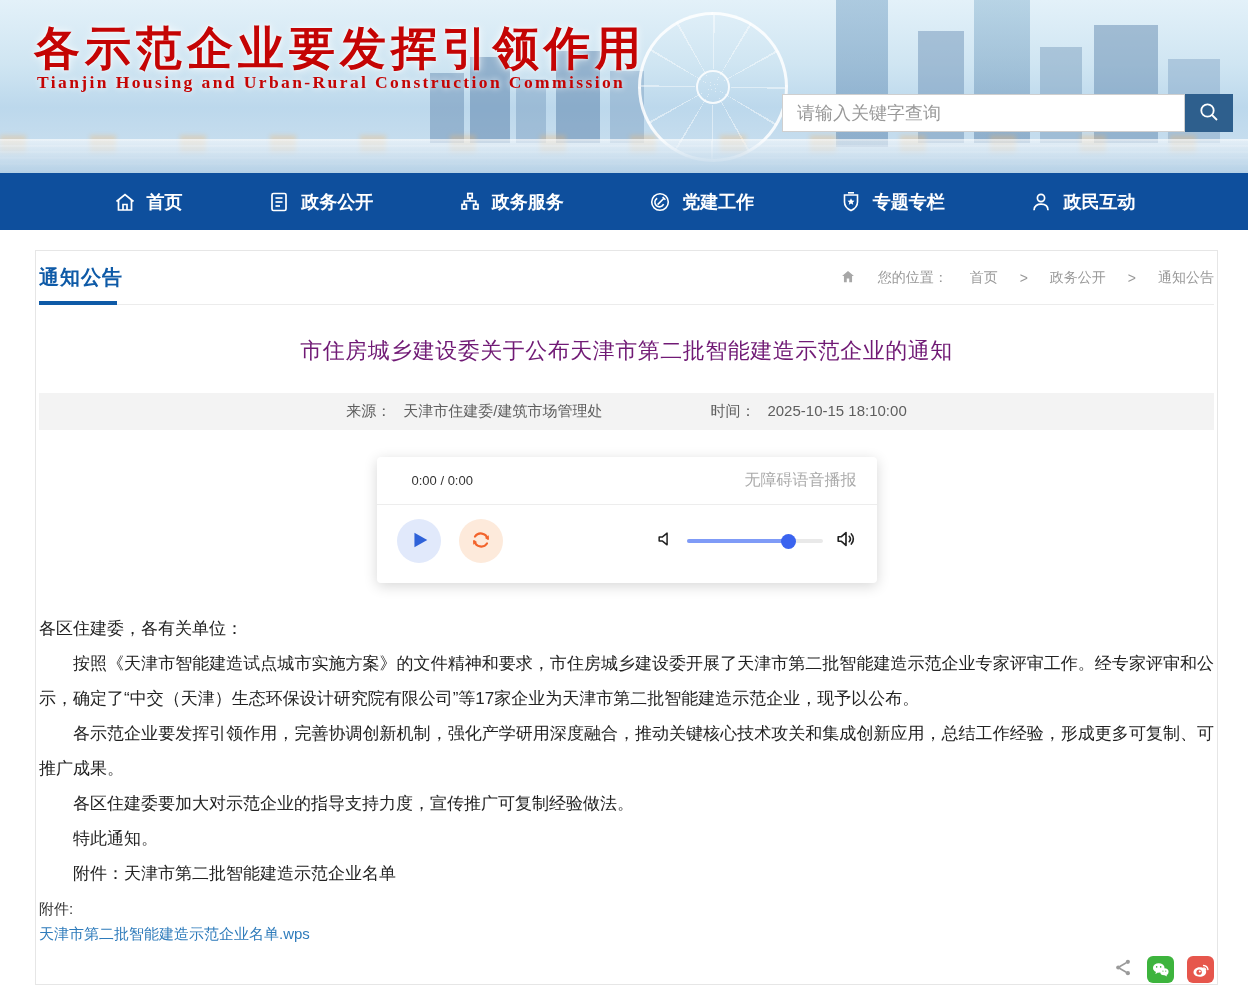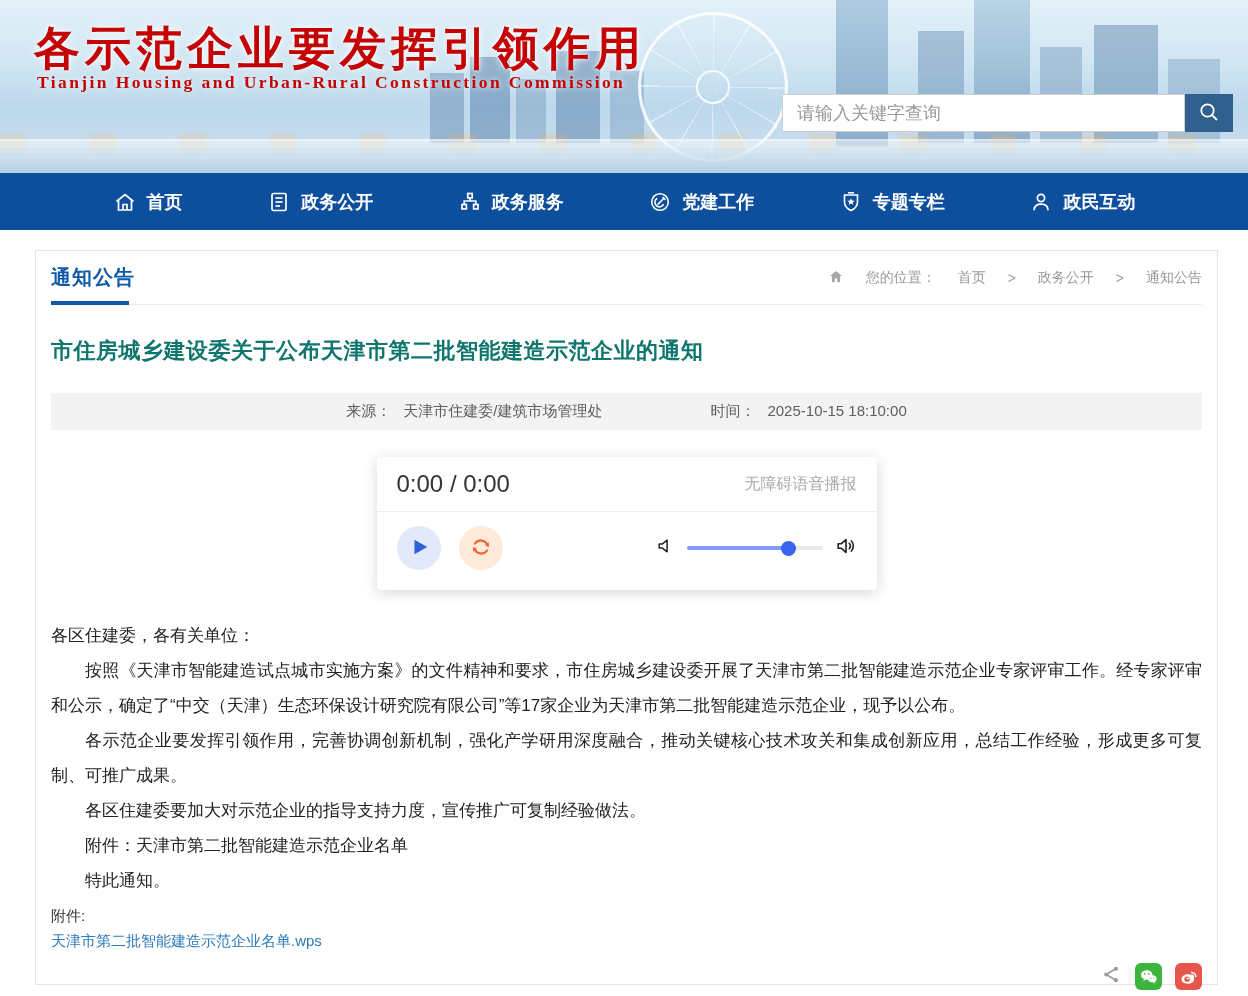--- a/index.html
+++ b/index.html
@@ -48,42 +48,42 @@
 
   
   .nav { width:1248px; height:57px; background:var(--nav-blue,#0e4f9d);
     display:flex; align-items:center; justify-content:space-evenly; padding:0 28px; }
   .nav-item { display:flex; align-items:center; gap:10px; color:#fff; font-size:18px; font-weight:700;
     cursor:pointer; white-space:nowrap; }
   .nav-item svg { display:block; }
 
   
   .panel { position:absolute; left:35px; top:250px; width:1183px; height:735px;
-    background:#fff; border:1px solid #e6e6e6; padding:0 15px; }
+    background:#fff; border:1px solid #e6e6e6; padding:0 3px; }
 
   .tab-row { position:relative; height:54px; border-bottom:1px solid #ececec;
     display:flex; align-items:center; justify-content:space-between; }
   .tab { position:relative; height:100%; display:flex; align-items:center; cursor:pointer; }
   .tab-label { color:var(--accent-blue,#0e5aa7); font-size:20px; font-weight:700; letter-spacing:1px; }
   .tab-bar { position:absolute; left:0; bottom:-1px; width:78px; height:4px; background:var(--accent-blue,#0e5aa7); }
   .breadcrumb { display:flex; align-items:center; gap:22px; color:#999; font-size:14px; }
   .breadcrumb a { color:#999; text-decoration:none; cursor:pointer; }
 
-  .article-title { margin-top:31px; font-size:22px; font-weight:700; color:#0f766e; letter-spacing:.5px; }
+  .article-title { margin-top:31px; text-align:center; font-size:22px; font-weight:400; color:#701a75; letter-spacing:.5px; }
 
   .meta-bar { margin-top:27px; height:37px; background:#f3f3f3;
     display:flex; align-items:center; justify-content:center; gap:108px; font-size:15px; color:#5e5e5e; }
   .meta-item { display:flex; gap:12px; }
 
   
   .player { width:500px; margin:27px auto 0 auto; background:#fff; border-radius:4px;
     box-shadow:0 3px 14px rgba(0,0,0,.16); }
   .player-top { display:flex; align-items:center; justify-content:space-between;
     padding:13px 20px; border-bottom:1px solid #ededed; }
-  .player-time { font-size:24px; color:#333; }
+  .player-time { font-size:13px; color:#333;margin-left:15px; }
   .player-caption { font-size:16px; color:#aaa; }
   .player-bottom { display:flex; align-items:center; padding:14px 20px 20px 20px; }
   .pbtn { width:44px; height:44px; border-radius:50%; border:none; cursor:pointer;
     display:flex; align-items:center; justify-content:center; }
   .play-btn { background:#e1e9fb; }
   .loop-btn { background:#fdeadb; margin-left:18px; }
   .vol-group { margin-left:auto; display:flex; align-items:center; gap:12px; }
   .slider { position:relative; width:136px; height:4px; background:#e9e9e9; border-radius:2px; cursor:pointer; }
   .slider-fill { position:absolute; left:0; top:0; height:4px; width:75%; background:#7f9bf7; border-radius:2px; }
   .slider-thumb { position:absolute; top:50%; left:75%; width:15px; height:15px; margin:-7.5px 0 0 -7.5px;
@@ -283,22 +283,22 @@
         </span>
       </div>
     </div>
   </div>
 
   <div class="body-text">
     <p class="para">各区住建委，各有关单位：</p>
     <p class="para indent">按照《天津市智能建造试点城市实施方案》的文件精神和要求，市住房城乡建设委开展了天津市第二批智能建造示范企业专家评审工作。经专家评审和公示，确定了“中交（天津）生态环保设计研究院有限公司”等17家企业为天津市第二批智能建造示范企业，现予以公布。</p>
     <p class="para indent">各示范企业要发挥引领作用，完善协调创新机制，强化产学研用深度融合，推动关键核心技术攻关和集成创新应用，总结工作经验，形成更多可复制、可推广成果。</p>
     <p class="para indent">各区住建委要加大对示范企业的指导支持力度，宣传推广可复制经验做法。</p>
+    <p class="para indent">特此通知。</p>
     <p class="para indent">附件：天津市第二批智能建造示范企业名单</p>
-    <p class="para indent">特此通知。</p>
   </div>
 
   <div class="attach-block">
     <div class="attach-label">附件:</div>
     <a class="attach-link">天津市第二批智能建造示范企业名单.wps</a>
   </div>
 
   <div class="share-row">
     <span class="share-ic">
       <svg width="21" height="21" viewBox="0 0 24 24" fill="none" stroke="#9a9a9a" stroke-width="1.8">

